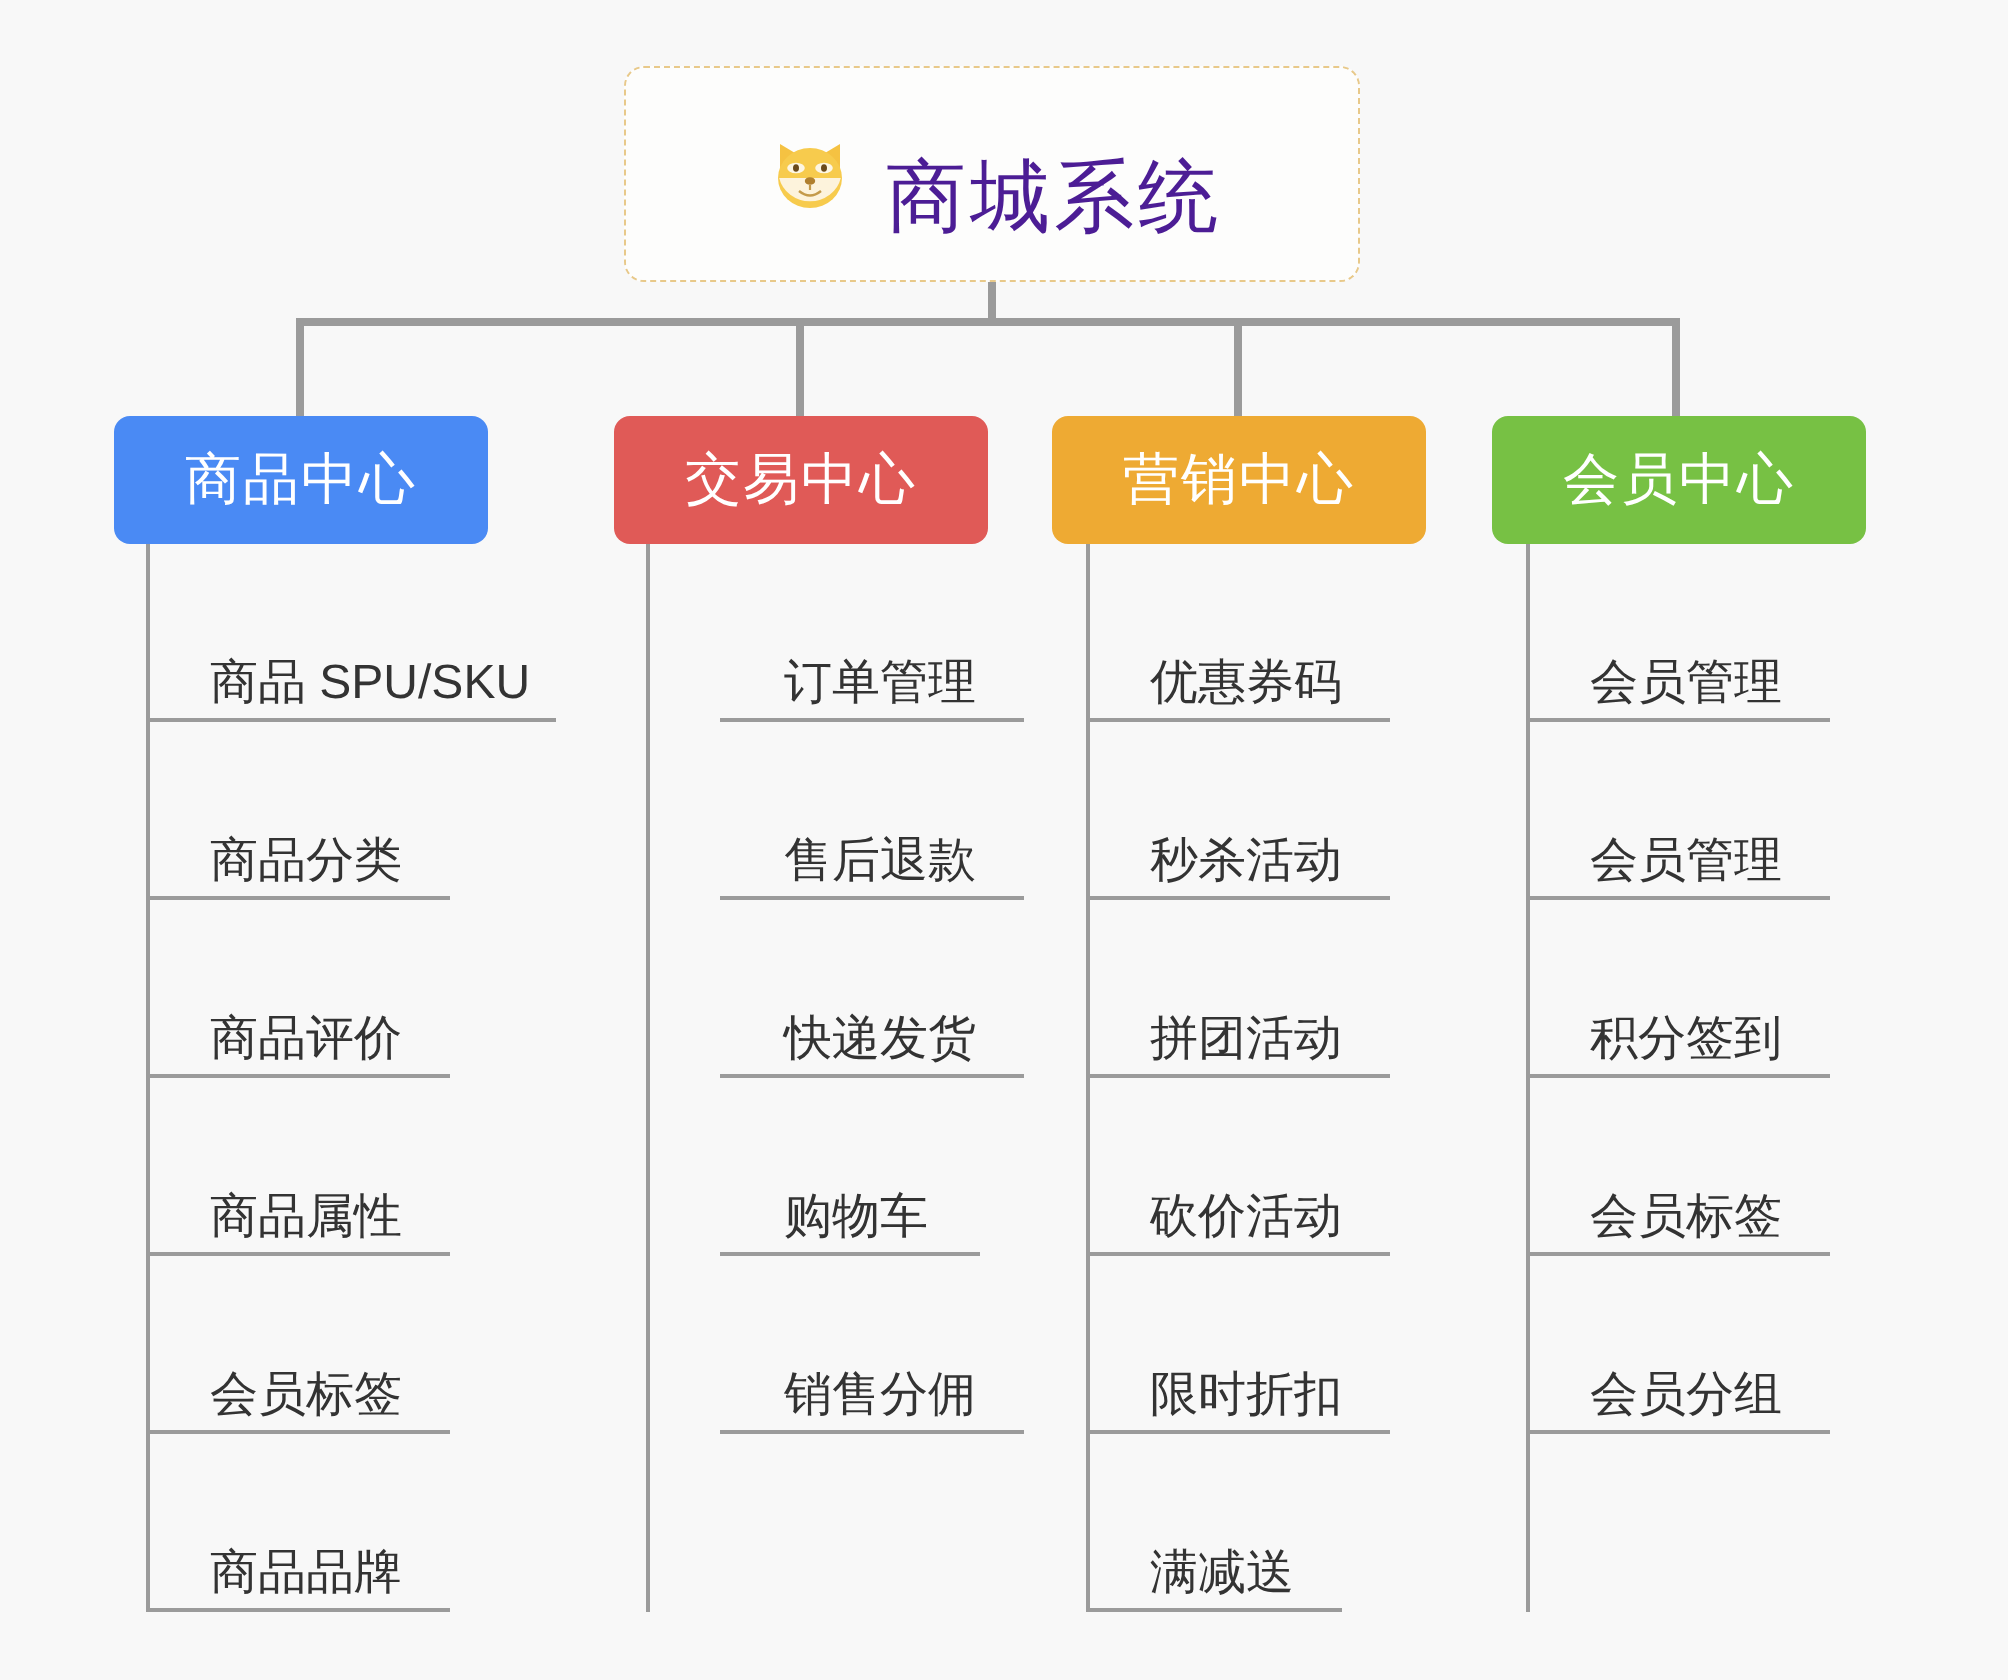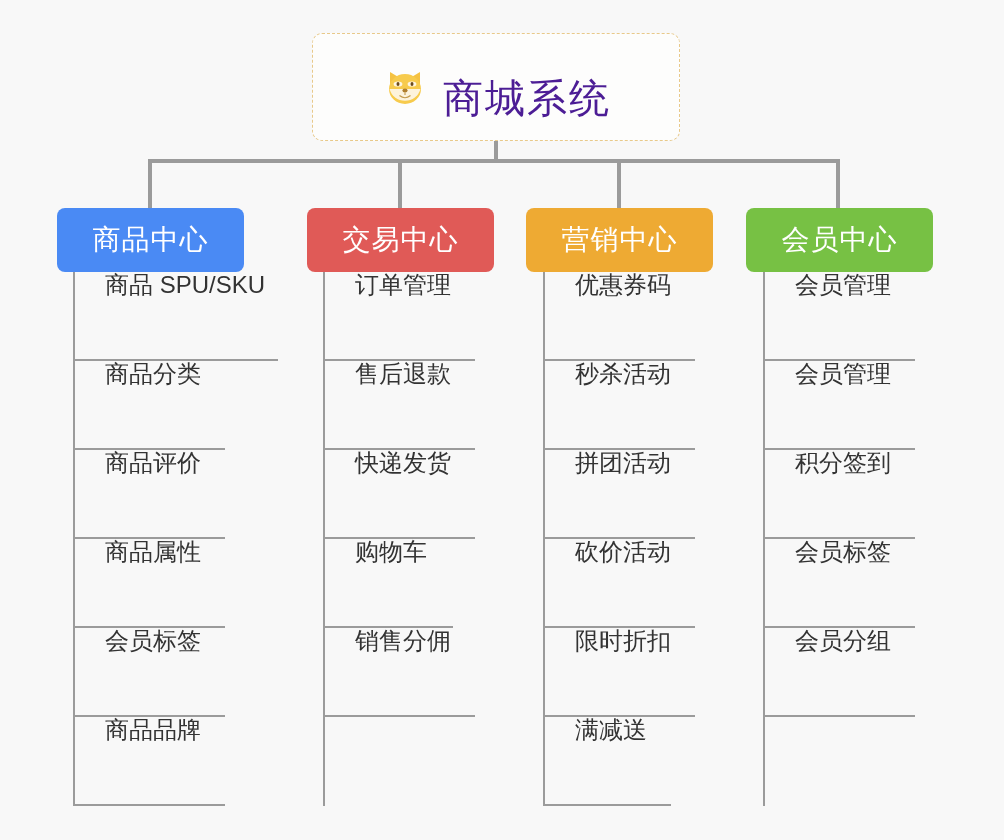--- a/index.html
+++ b/index.html
@@ -104,20 +104,21 @@
     left: 0;
     top: 0;
     width: 2px;
     background: #9b9b9b;
   }
   .leaf-item {
     position: relative;
     height: 89px;
     box-sizing: border-box;
     display: flex;
+    align-items: flex-end;
     padding-left: 32px;
   }
   .leaf-underline {
     position: absolute;
     left: 0;
     bottom: 0;
     height: 2px;
     background: #9b9b9b;
   }
   .leaf-label {
@@ -192,21 +193,21 @@
         </div>
         <div class="leaf-item">
           <div class="leaf-underline" style="width: 152px; background: rgb(155, 155, 155);"></div>
           <span class="leaf-label">商品品牌</span>
         </div>
       </div>
       <div class="conn conn-drop" style="left: 398px; background: rgb(155, 155, 155);"></div>
       <div class="cat-box" style="left: 307px; width: 187px; background: rgb(224, 90, 87);">
         <span>交易中心</span>
       </div>
-      <div class="leaf-col" style="left: 323px;">
+      <div class="leaf-col" style="left: 323px; padding-left: 37px;">
         <div class="leaf-spine" style="height: 534px; background: rgb(155, 155, 155);"></div>
         <div class="leaf-item">
           <div class="leaf-underline" style="width: 152px; background: rgb(155, 155, 155);"></div>
           <span class="leaf-label">订单管理</span>
         </div>
         <div class="leaf-item">
           <div class="leaf-underline" style="width: 152px; background: rgb(155, 155, 155);"></div>
           <span class="leaf-label">售后退款</span>
         </div>
         <div class="leaf-item">

